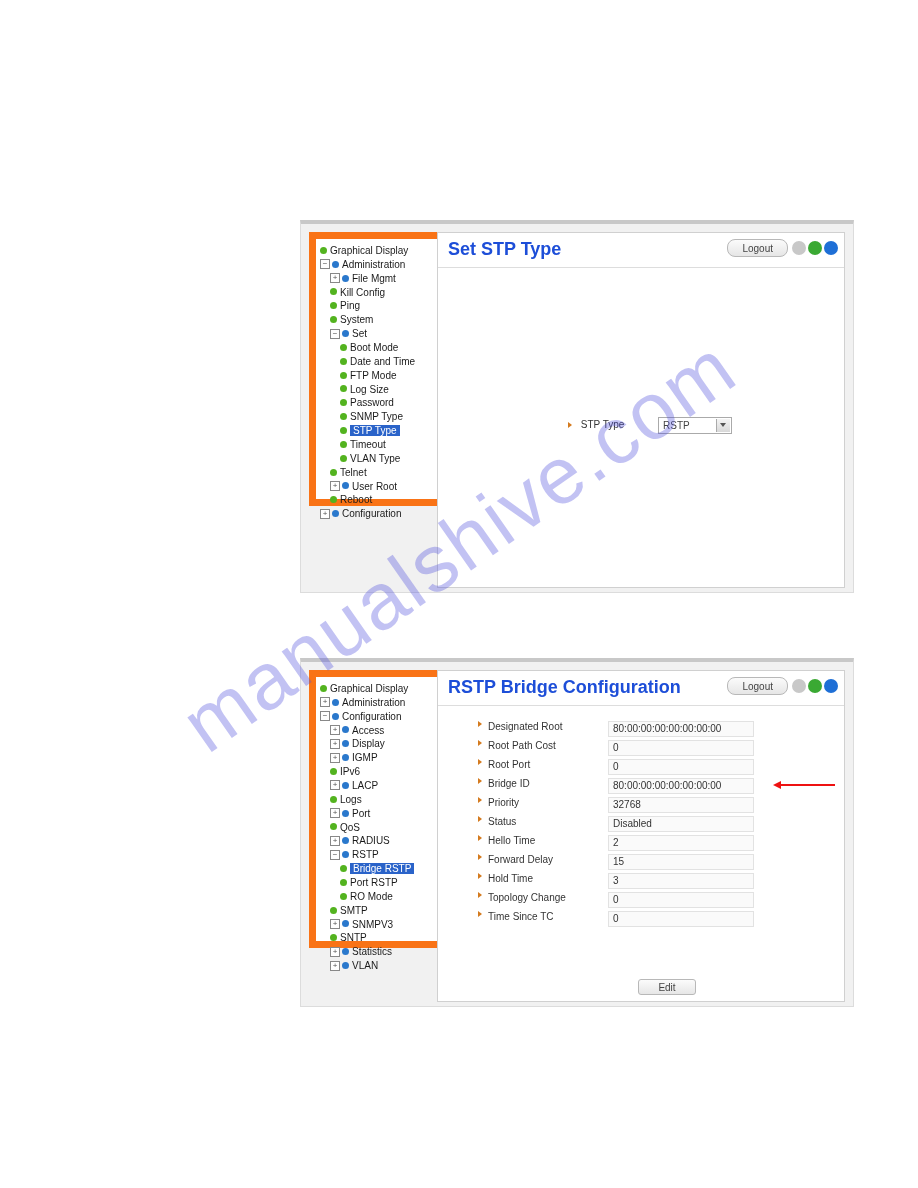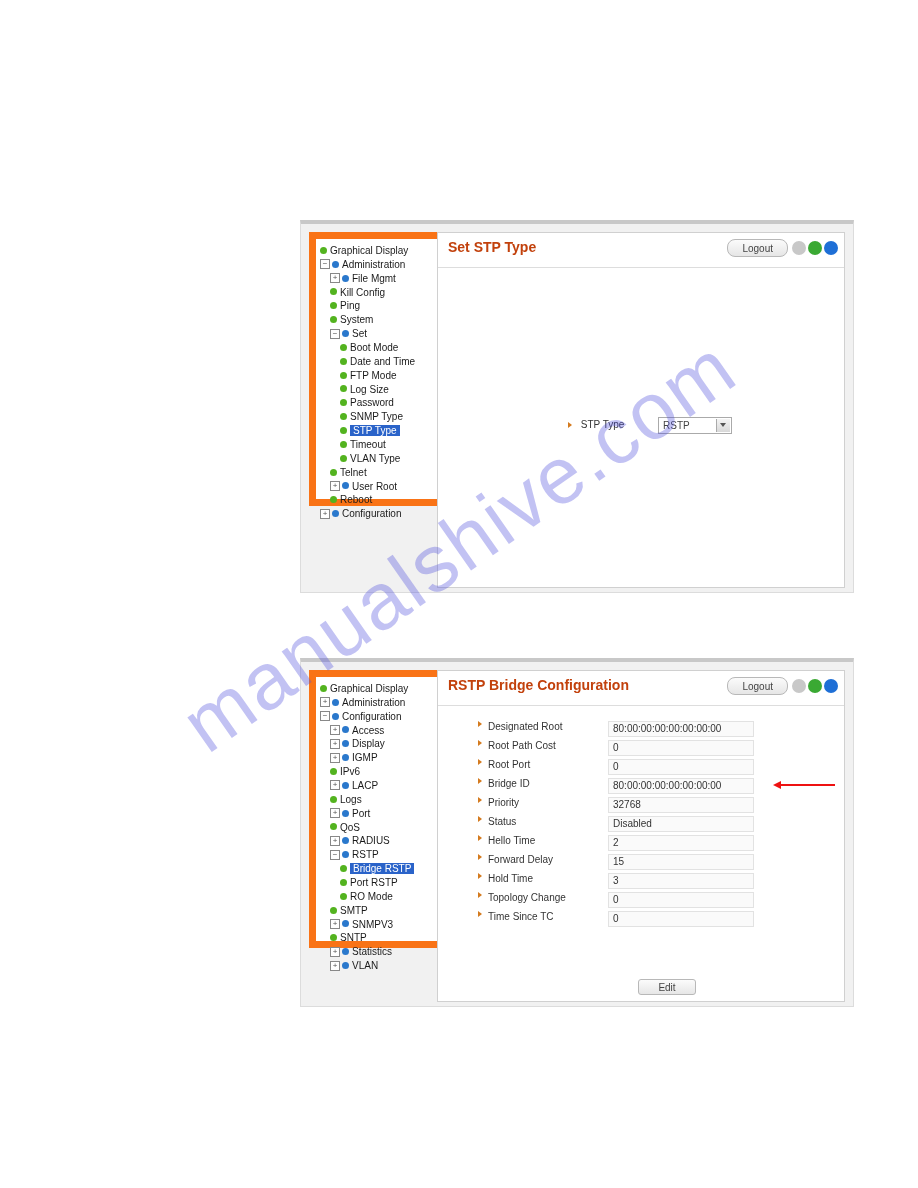--- a/index.html
+++ b/index.html
@@ -19,21 +19,21 @@
   .tree{list-style:none;margin:4px 0;padding:0 0 0 4px}
   .tree li{white-space:nowrap;line-height:13px;padding:0}
   .tree ul{list-style:none;margin:0;padding:0 0 0 10px}
   .tc{display:inline-block;width:8px;height:8px;text-align:center;line-height:8px;
     font-size:8px;border:1px solid #888;background:#fff;color:#555;margin-right:2px;cursor:pointer;vertical-align:middle}
   .dot{display:inline-block;width:7px;height:7px;border-radius:50%;background:#53b31f;margin-right:3px;vertical-align:middle}
   .dot.blue{background:#2a78cc}
   .txt{vertical-align:middle;color:#1a1a1a;cursor:pointer}
   .sel{background:#2a63c9;color:#fff;padding:0 3px}
   .hdr{position:absolute;left:0;top:0;right:0;height:34px;border-bottom:1px solid #ddd;background:#fff}
-  .title{position:absolute;left:10px;top:6px;font-size:14px;font-weight:bold;color:#c2410c}
+  .title{position:absolute;left:10px;top:6px;font-size:18px;font-weight:bold;color:#1d4ed8}
   .tbtn{position:absolute;top:6px;height:18px;border:1px solid #b8b8b8;background:linear-gradient(#fbfbfb,#e6e6e6);
     font-size:10px;border-radius:8px;padding:0 14px;cursor:pointer;color:#444}
   .logout{right:56px}
   .ic{position:absolute;top:8px;width:14px;height:14px;border-radius:50%;cursor:pointer}
   .ic.save{right:38px;background:#c8c8c8}
   .ic.refresh{right:22px;background:#3aa933}
   .ic.help{right:6px;background:#1e6fd6}
   .cbody{position:absolute;left:0;top:36px;right:0;bottom:0}
   .formrow{position:absolute;font-size:10px;color:#333}
   .arw{display:inline-block;width:0;height:0;border-top:3px solid transparent;border-bottom:3px solid transparent;

